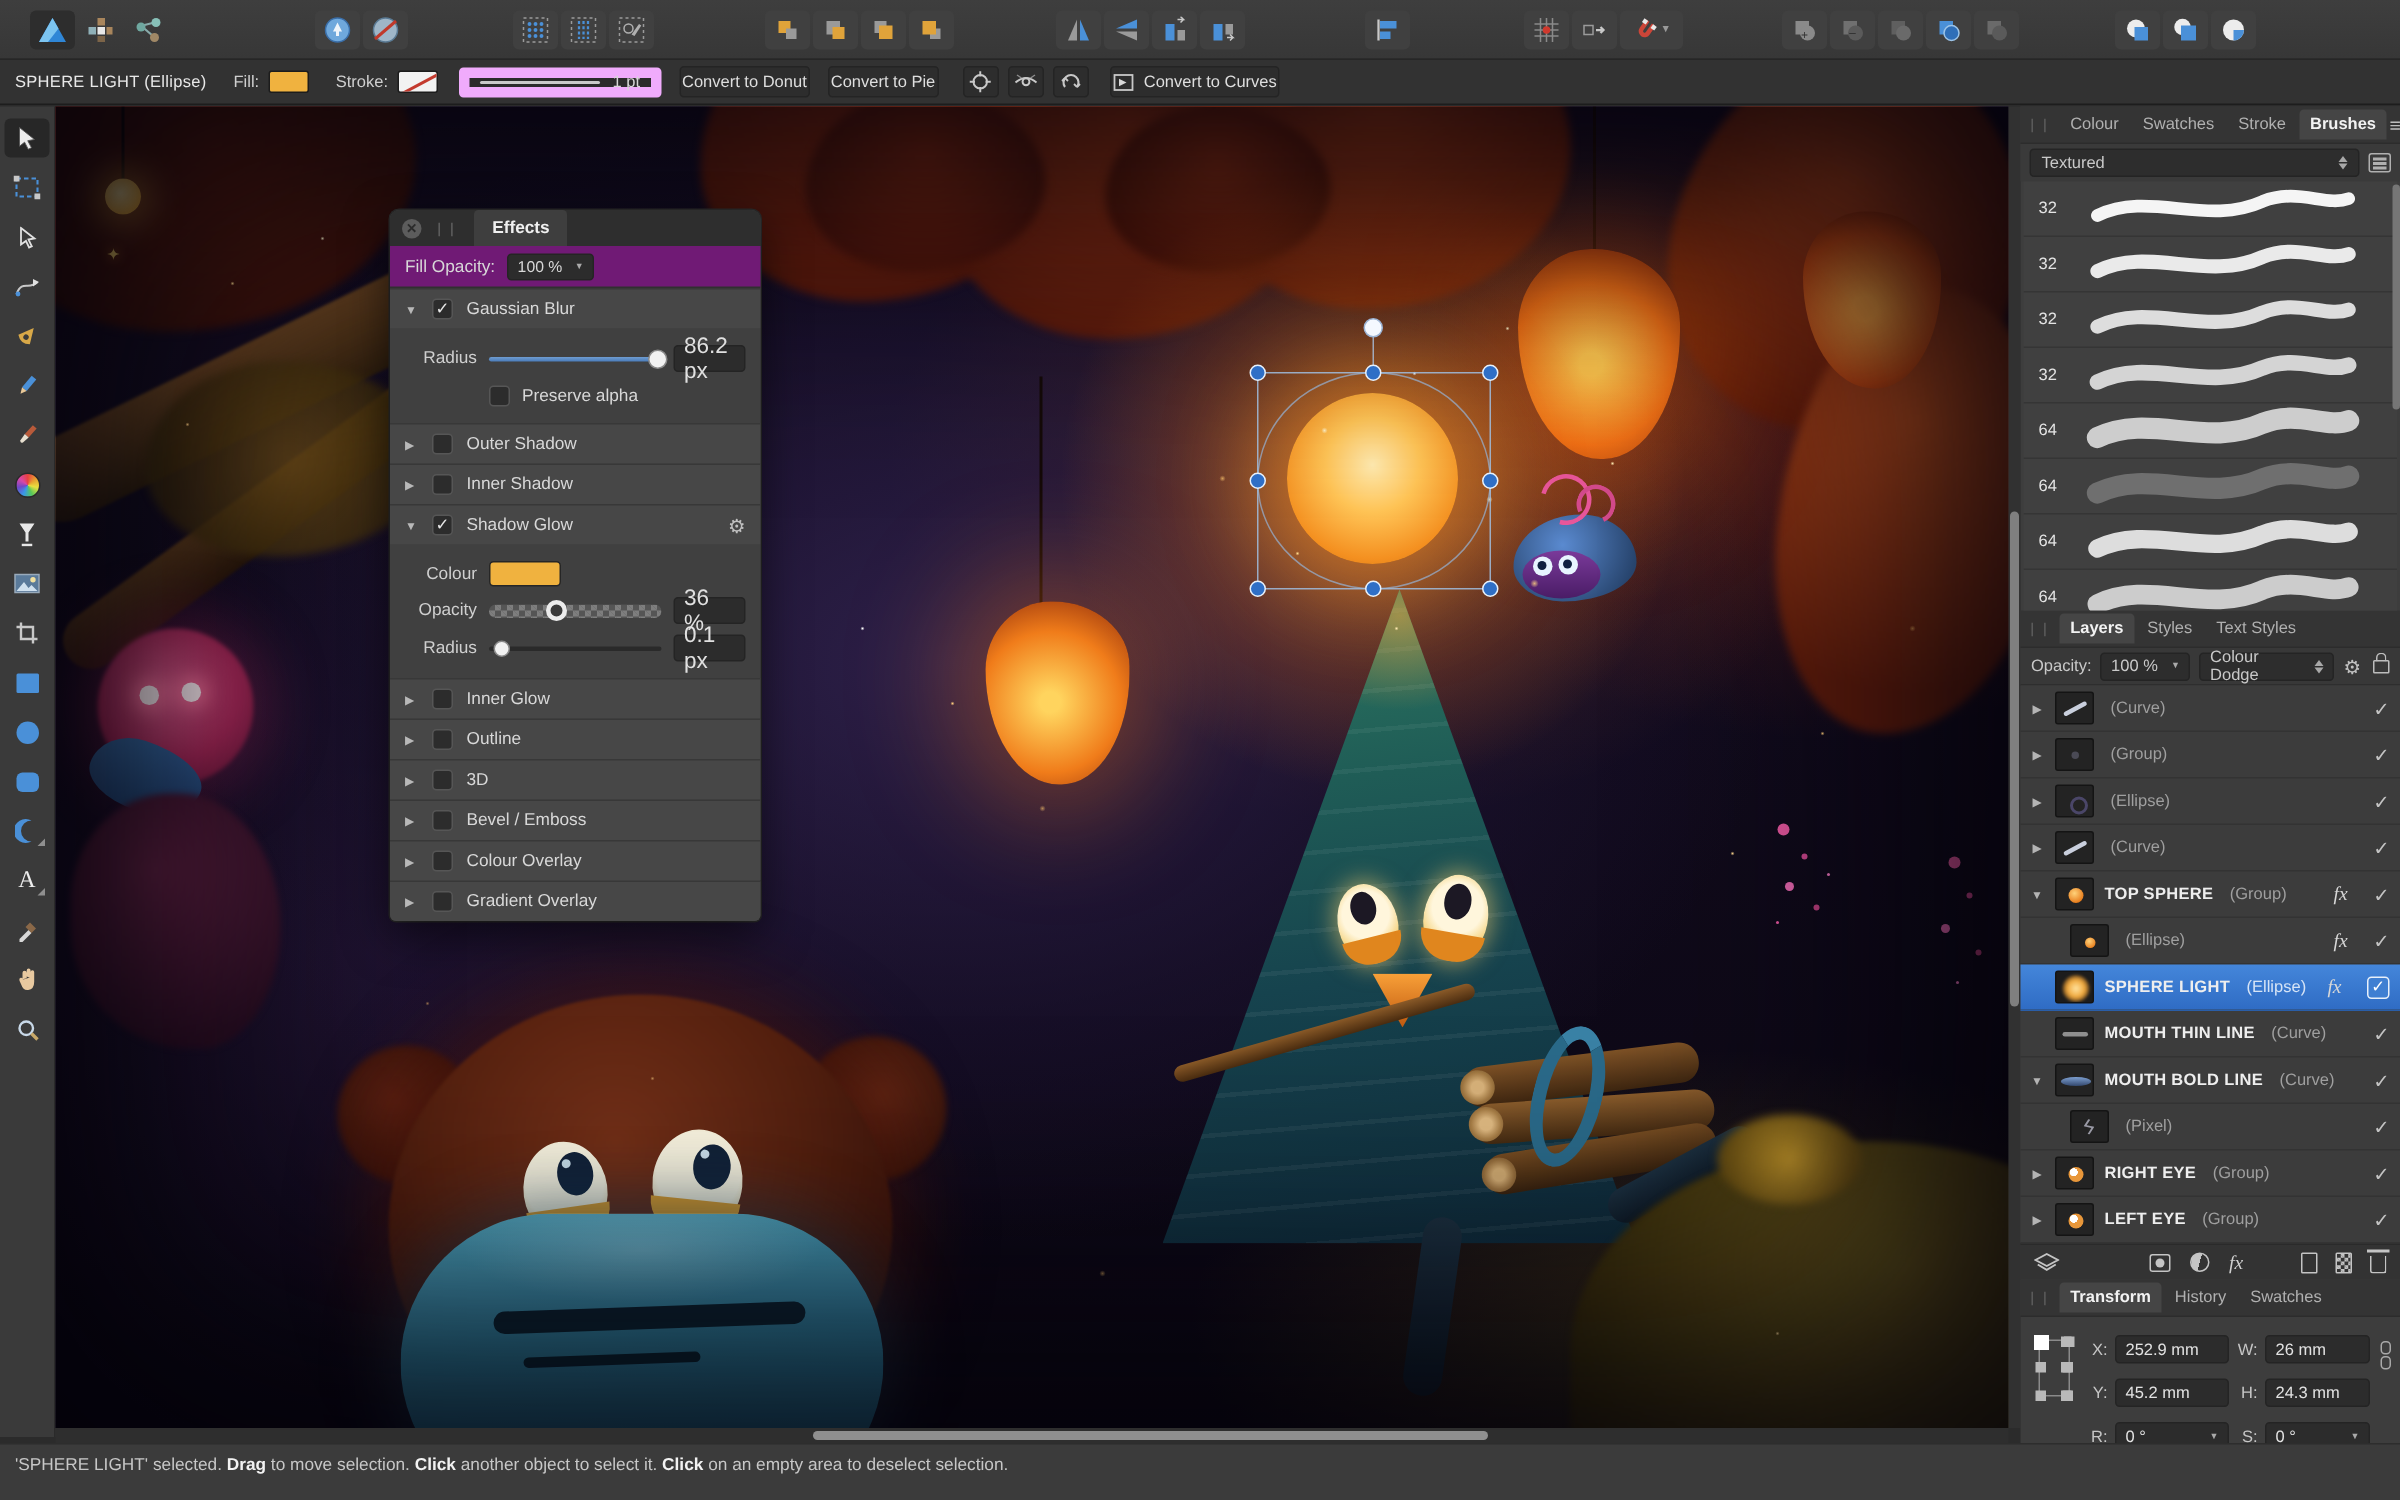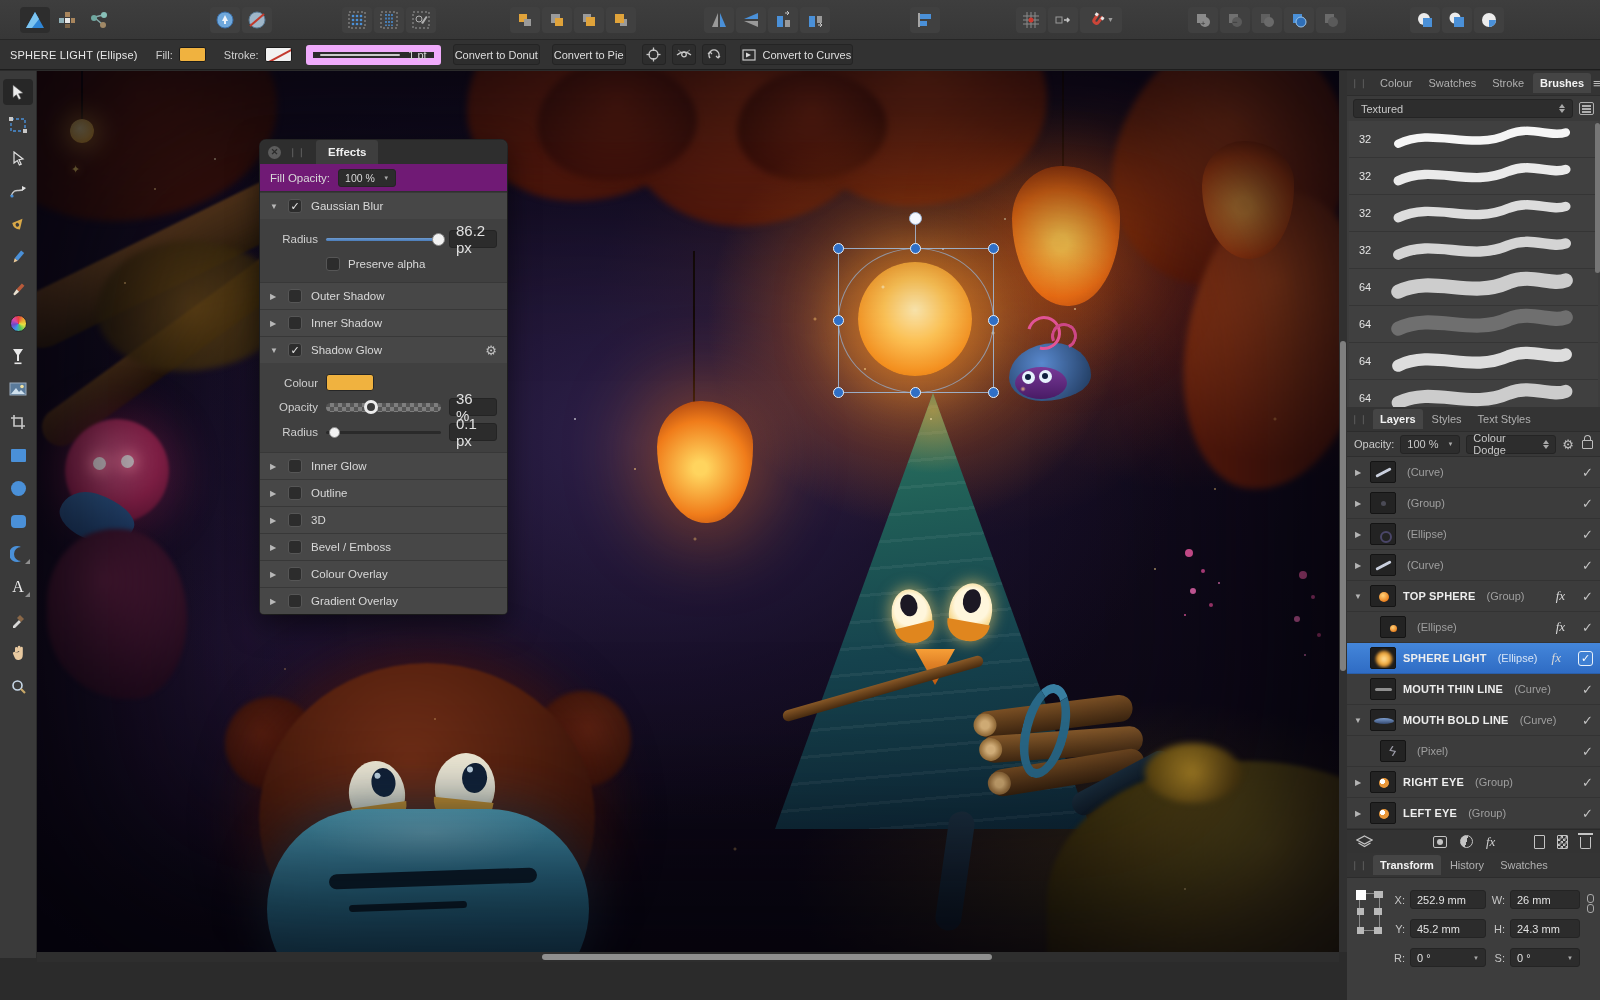--- a/index.html
+++ b/index.html
@@ -1106,14 +1106,19 @@
           <span class="tf-label">S:</span>
           <div class="tf-box w70">
               <span>0 °</span>
               <span class="dd-caret">▼</span>
             </div>
         </div>
       </div>
     </div>
   </div>
 
+  <div class="status-bar">
+    <span>
+      <span>'SPHERE LIGHT' selected. </span><b>Drag</b><span> to move selection. </span><b>Click</b><span> another object to select it. </span><b>Click</b><span> on an empty area to deselect selection.</span>
+    </span>
+  </div>
 
 </div>
 
 </body></html>

